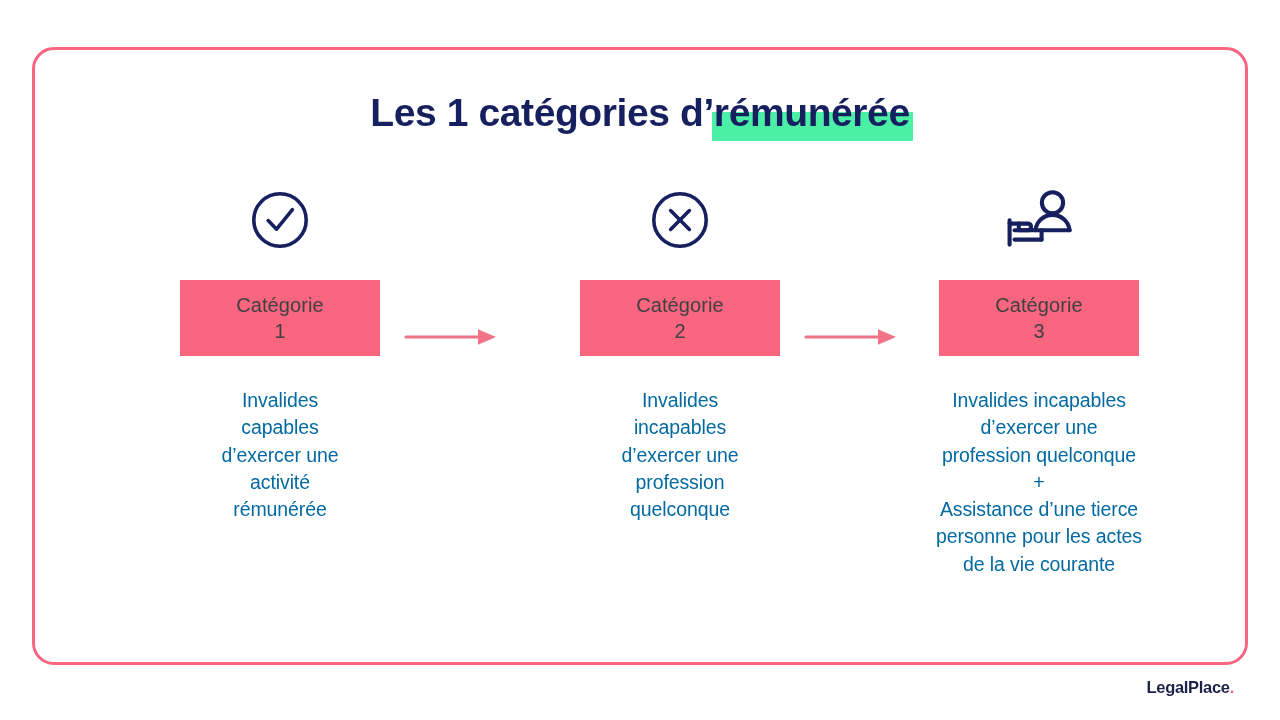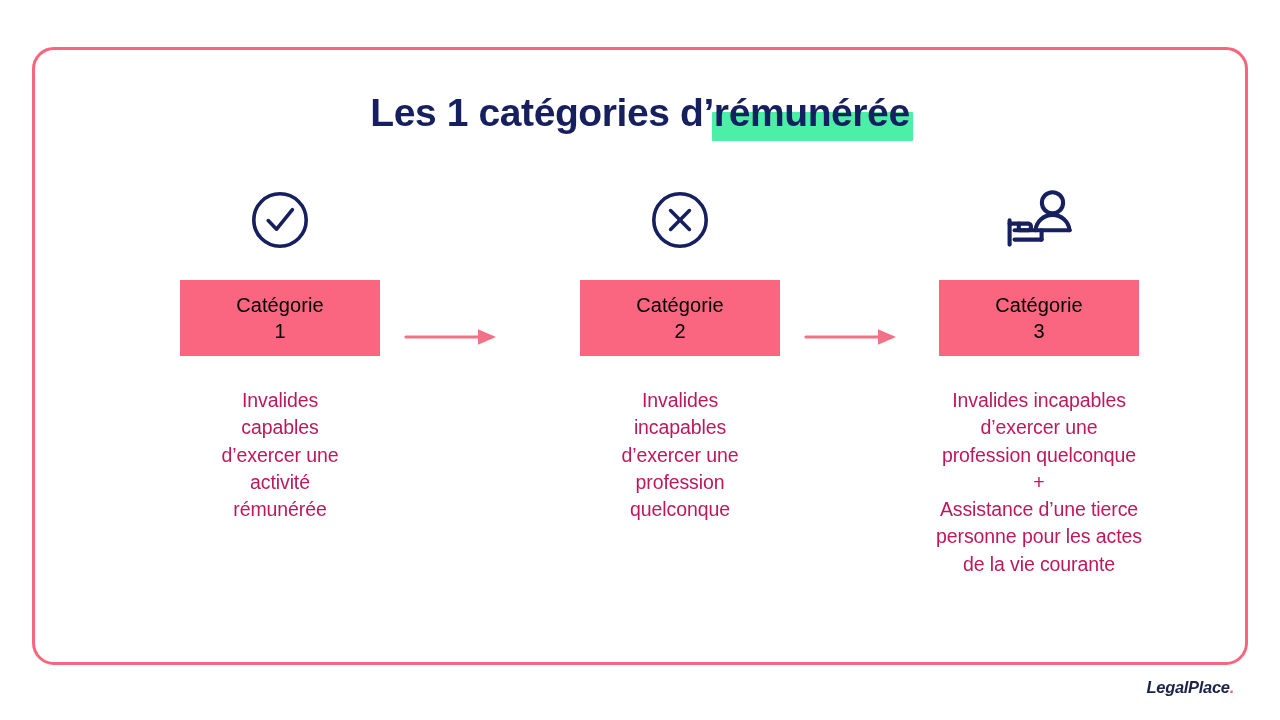--- a/index.html
+++ b/index.html
@@ -96,36 +96,36 @@
     justify-content: center;
   }
   .icon-slot svg { display: block; }
 
   
   .cat-box {
     width: 200px;
     height: 76px;
     margin: 20px auto 0 auto;
     background: #FA6680;
-    color: #000000;
+    color: #404040;
     display: flex;
     flex-direction: column;
     align-items: center;
     justify-content: center;
     font-size: 20px;
     line-height: 1.32;
     letter-spacing: 0.1px;
   }
   .cat-box .cat-word { display: block; }
   .cat-box .cat-num  { display: block; }
 
   
   .desc {
     margin-top: 31px;
-    color: #be185d;
+    color: #0369a1;
     font-size: 19.5px;
     line-height: 1.40;
     letter-spacing: -0.1px;
     white-space: pre-line;
   }
   .col-3 .desc {
     line-height: 1.40;
   }
 
   
@@ -139,21 +139,20 @@
 
   
   #logo {
     position: absolute;
     right: 46px;
     bottom: 23px;
     font-size: 16.5px;
     font-weight: bold;
     color: #1D2248;
     letter-spacing: -0.3px;
-    font-style: italic;
   }
   #logo .dot { color: #F9657F; }
 </style>
 </head>
 <body>
 
 <div id="slide">
 
   <div id="frame"></div>
 

